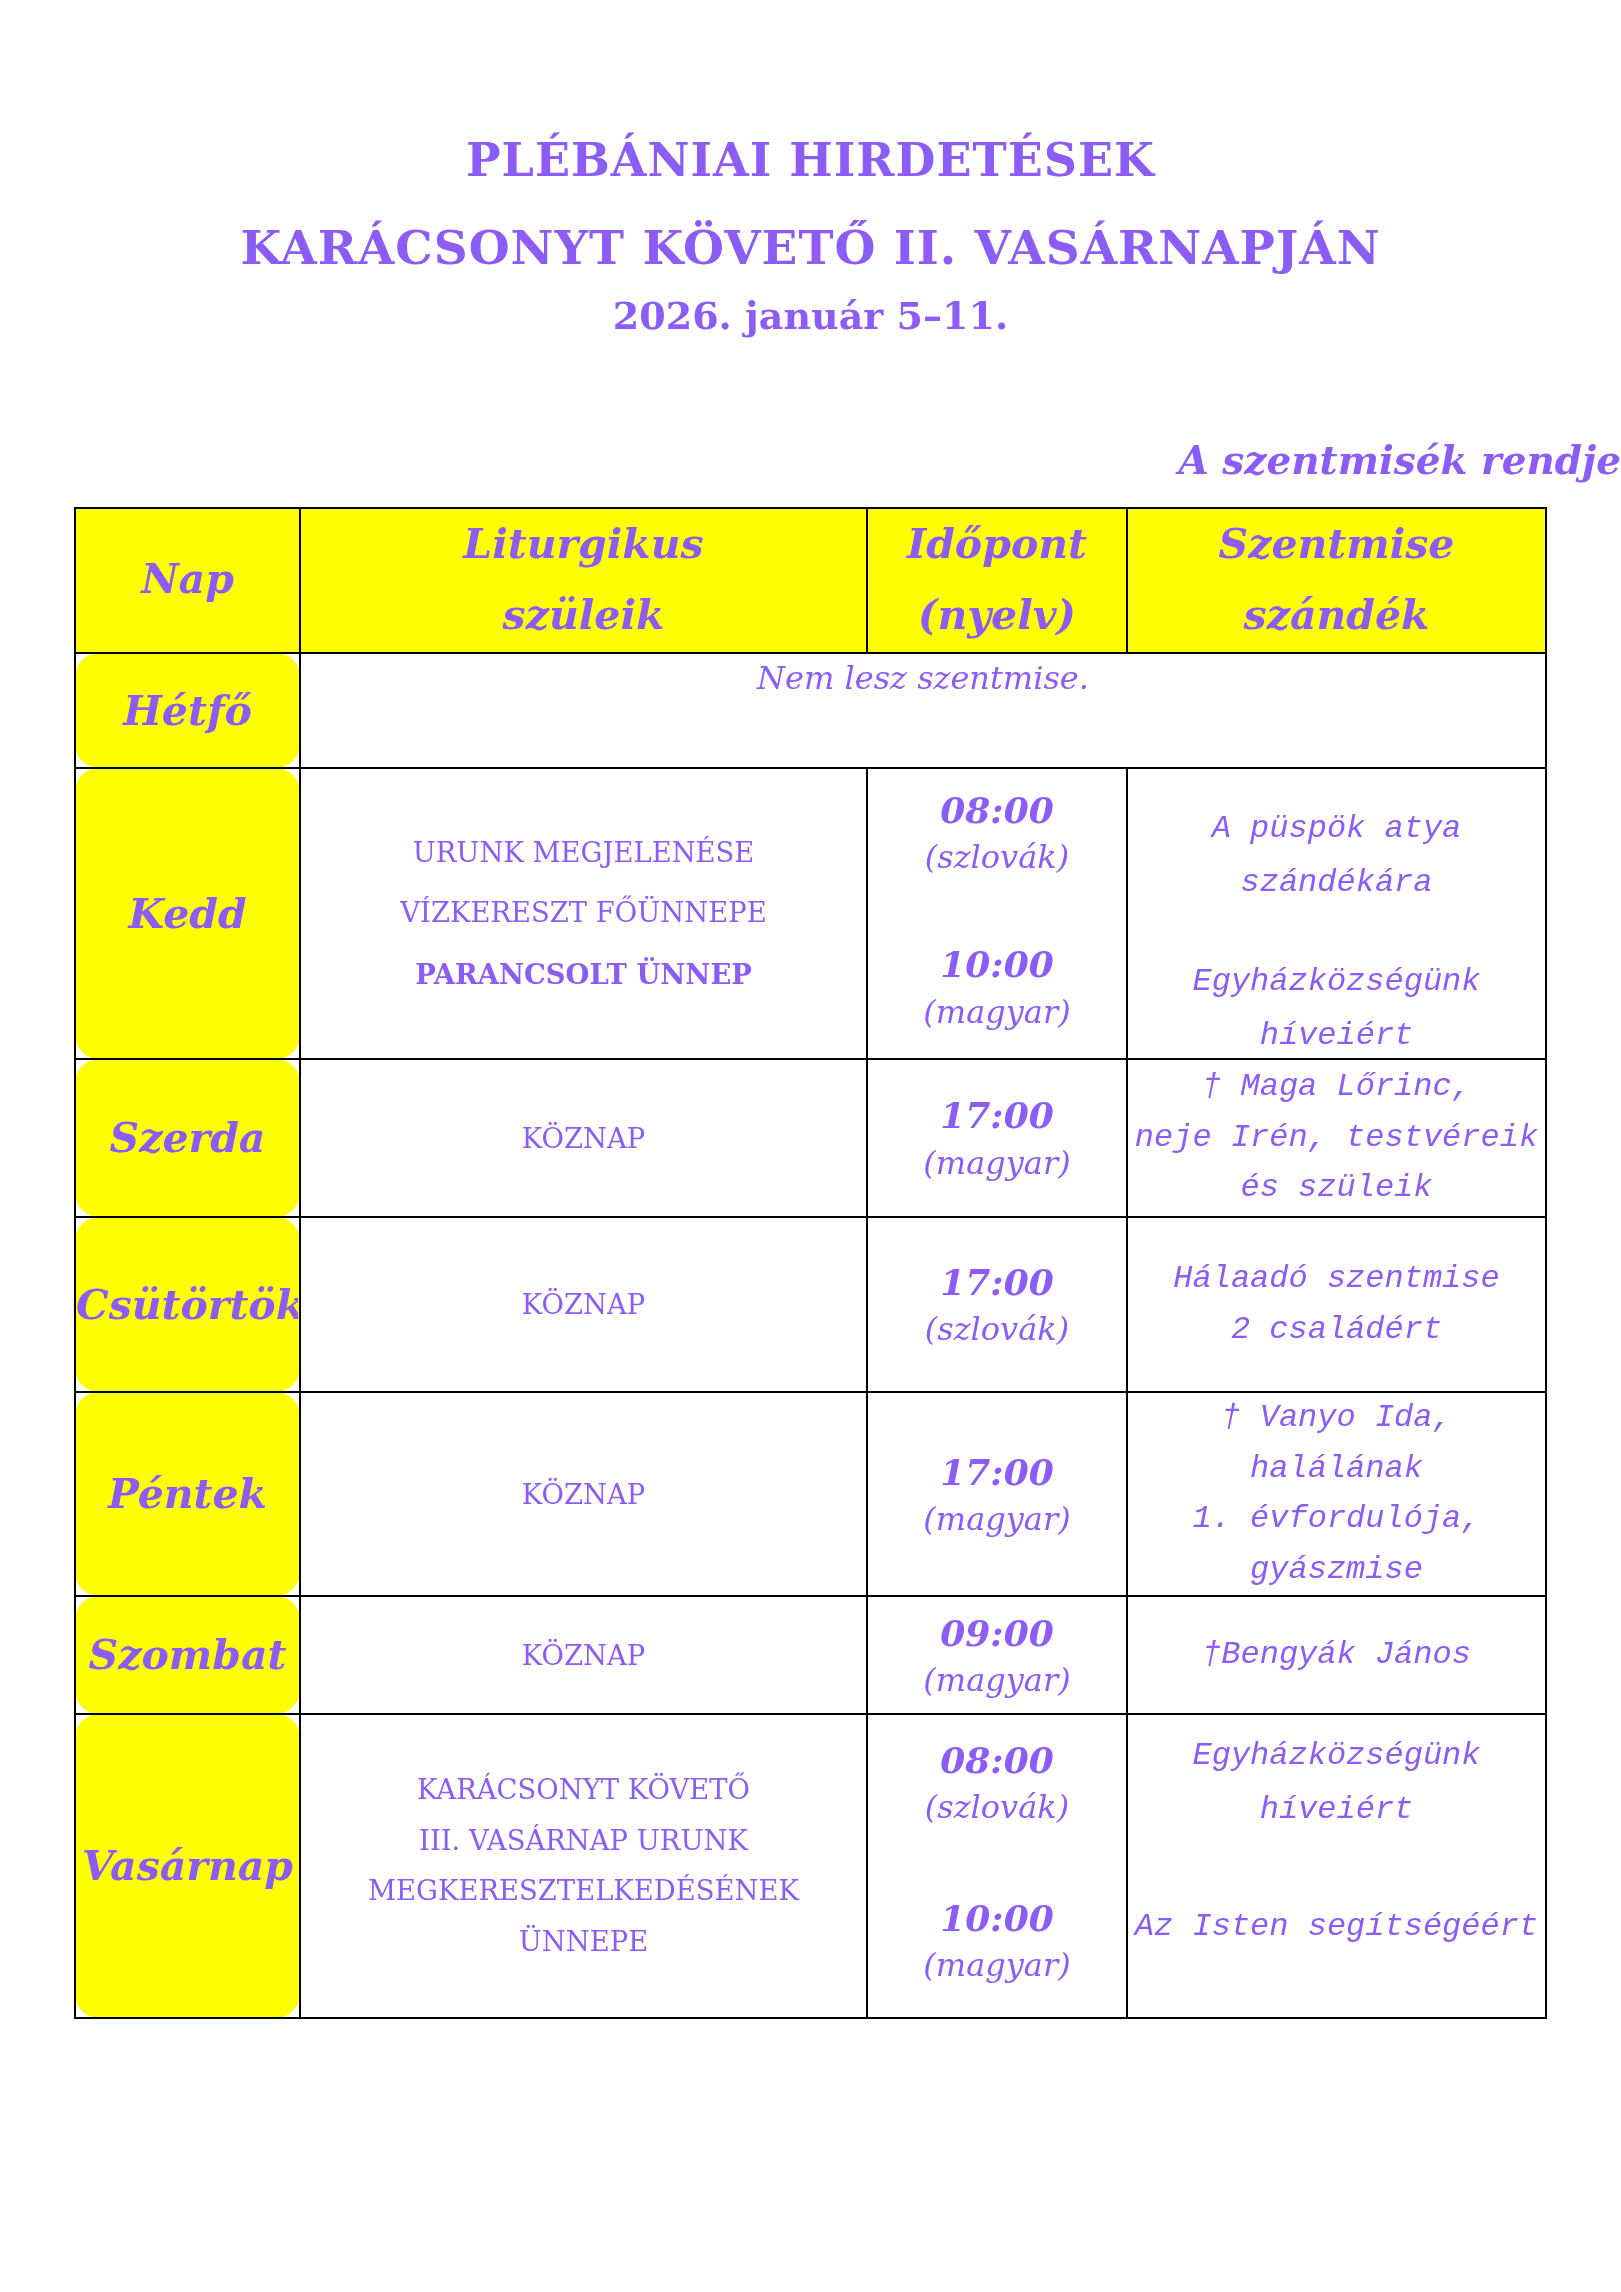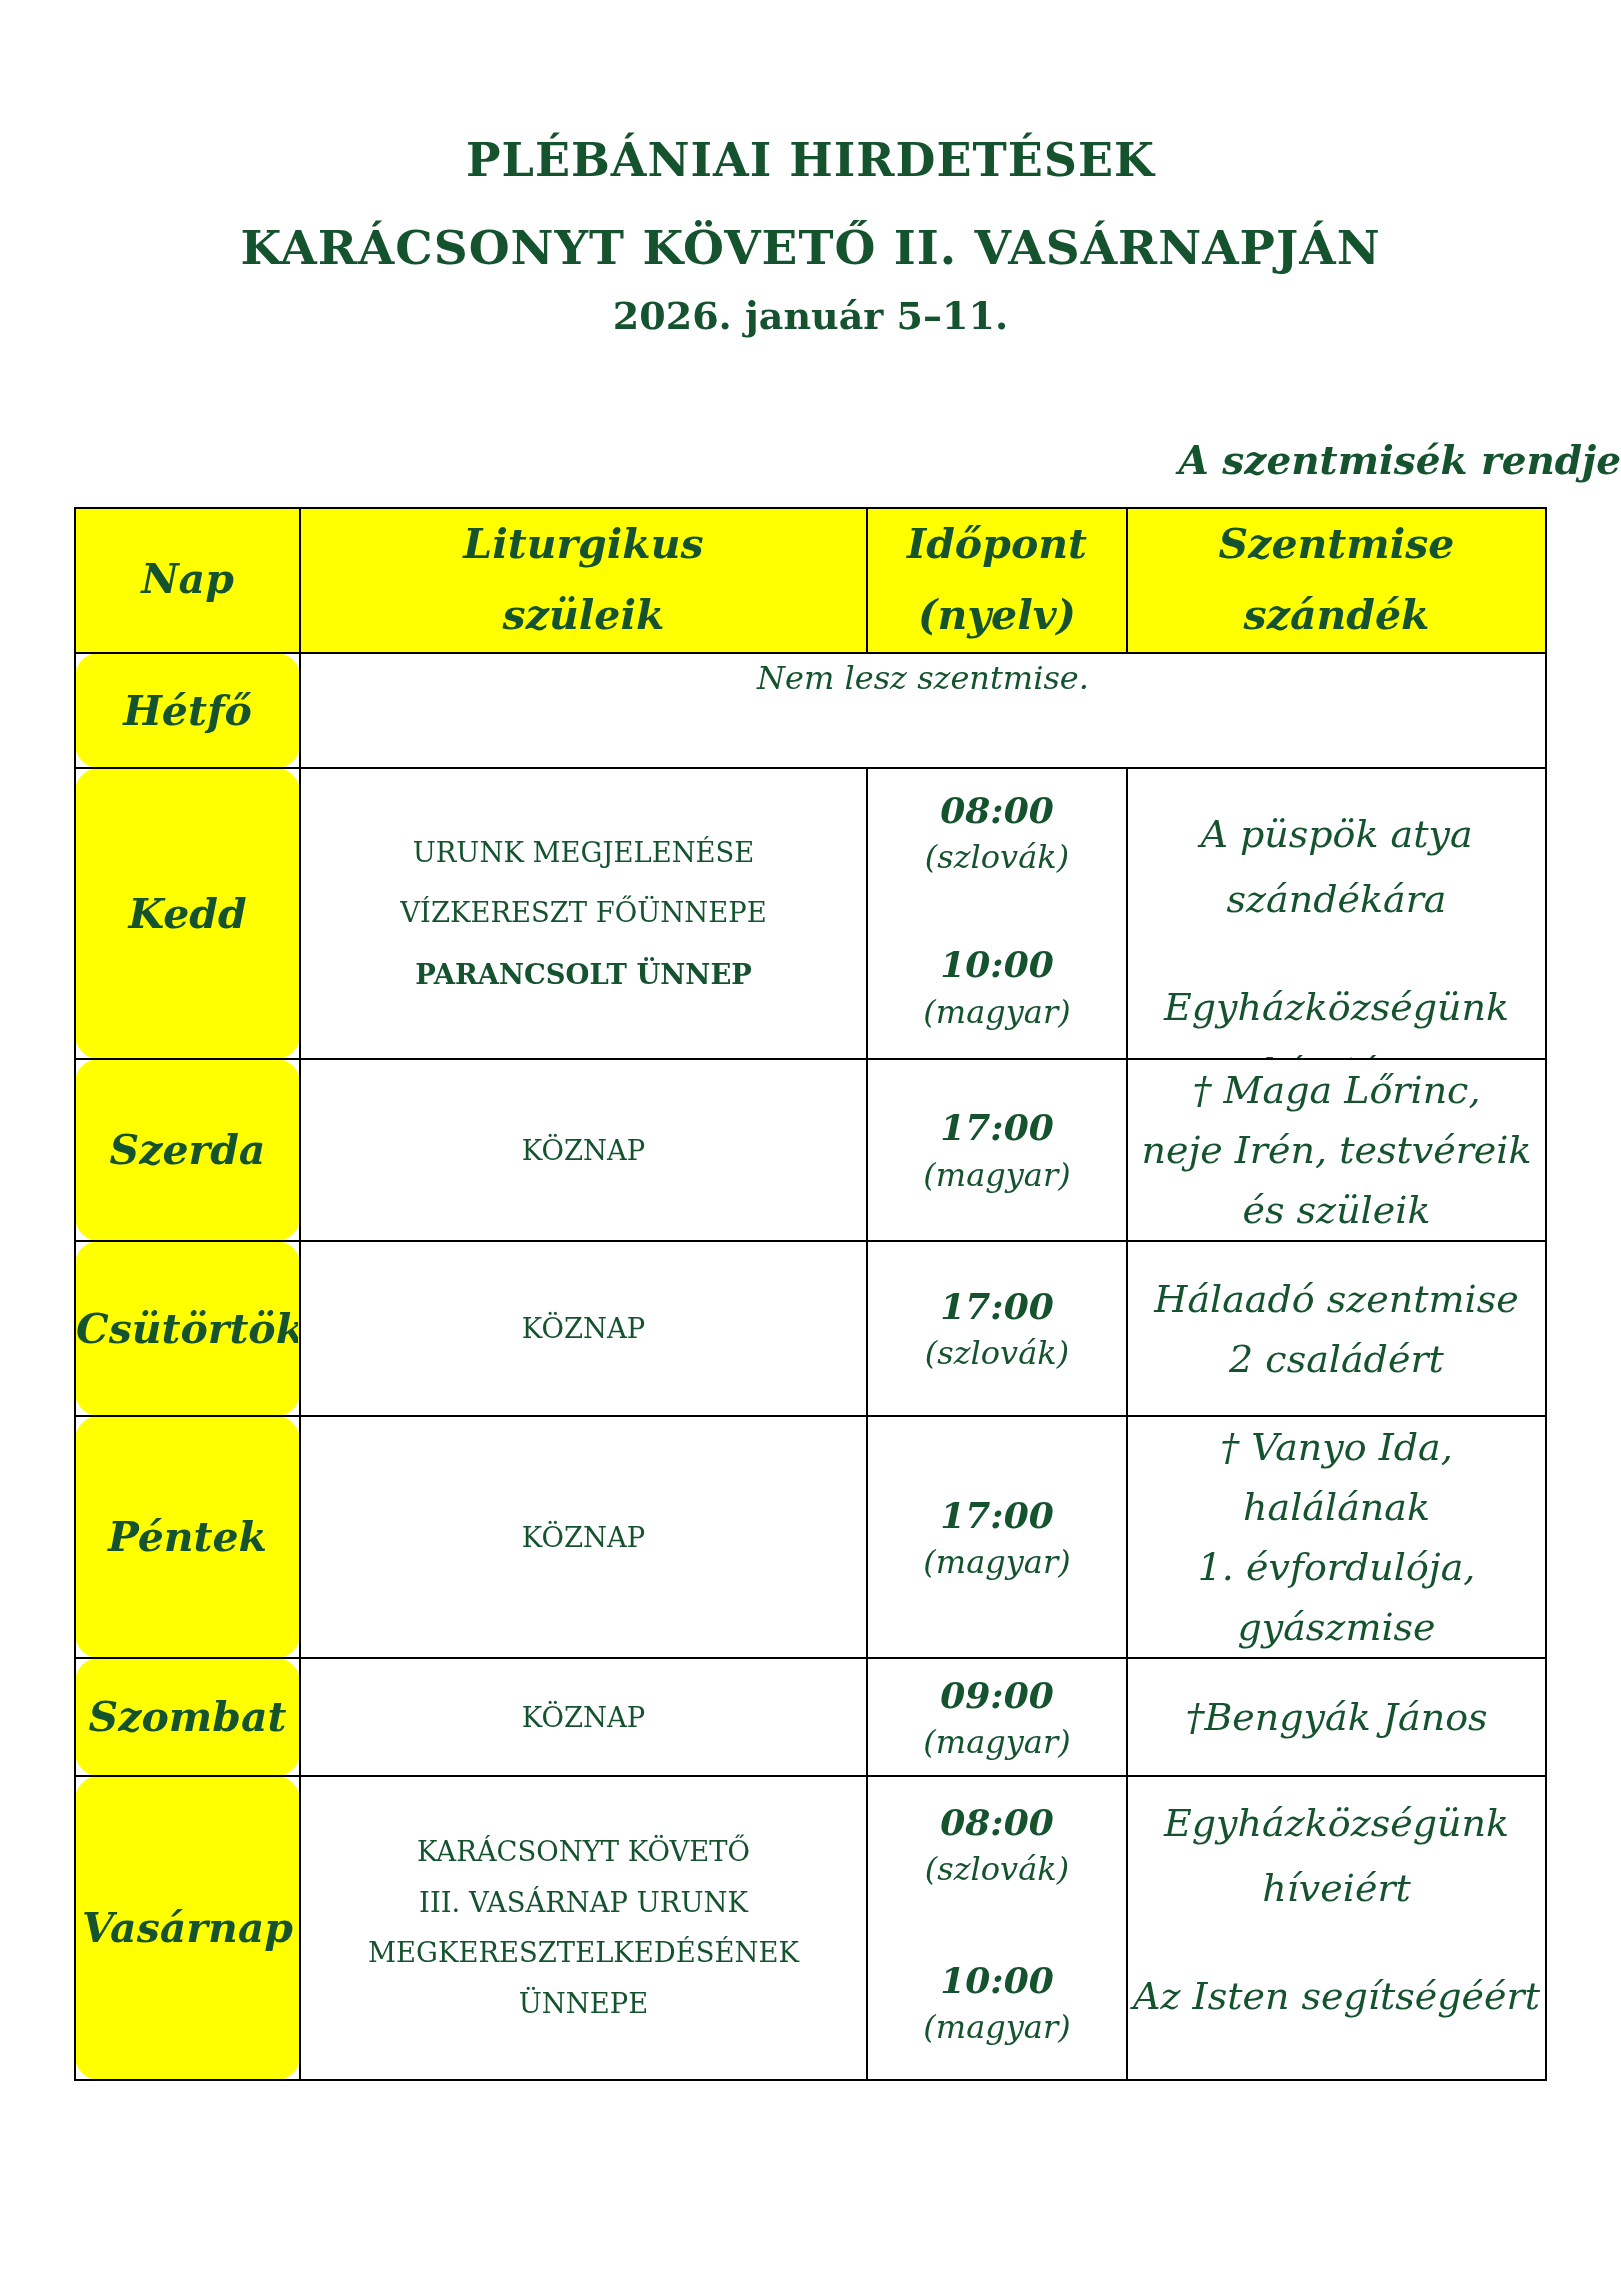--- a/index.html
+++ b/index.html
@@ -1,21 +1,21 @@
 <!DOCTYPE html>
 <html lang="hu"><head>
 <meta charset="utf-8">
 <style>
   html, body { margin: 0; padding: 0; background: #ffffff; }
   .page {
     position: relative;
     width: 1621px;
     height: 2293px;
     background: #ffffff;
-    color: #14532d;
+    color: #8b5cf6;
     font-family: "DejaVu Serif", "Liberation Serif", serif;
     overflow: hidden;
   }
   .doc-header { text-align: center; padding-top: 137px; }
   .title-line1 {
     font-size: 46px; font-weight: bold; line-height: 1.0;
     letter-spacing: 1px; margin-bottom: 41px;
   }
   .title-line2 {
     font-size: 47px; font-weight: bold; line-height: 1.0;
@@ -62,21 +62,21 @@
     vertical-align: top; padding-top: 5px;
   }
   .caps-cell { font-size: 27.4px; font-weight: normal; }
   .lh-kedd { line-height: 2.2; }
   .lh-vas  { line-height: 1.85; }
   .bold-line { font-weight: bold; }
 
   .time-num  { font-size: 36px; font-weight: bold; font-style: italic; line-height: 1.4; }
   .time-lang { font-size: 32px; font-style: italic; line-height: 1.4; }
 
-  .intent-cell { font-style: italic; font-size: 38px; }
+  .intent-cell { font-style: italic; font-size: 32px; font-family: Liberation Mono, monospace; }
   .intent-line { line-height: 1.58; }
   .intent-group div { line-height: 1.7; }
 
   .vwrap {
     display: flex; flex-direction: column; justify-content: space-between;
     box-sizing: border-box; height: 285px; width: 100%; gap: 44px;
   }
   .r-vasarnap .vwrap { height: 298px; }
   .pad-time-kedd   { padding: 13.7px 0 21.6px 0; }
   .pad-intent-kedd { padding: 31px 0 23.5px 0; }

